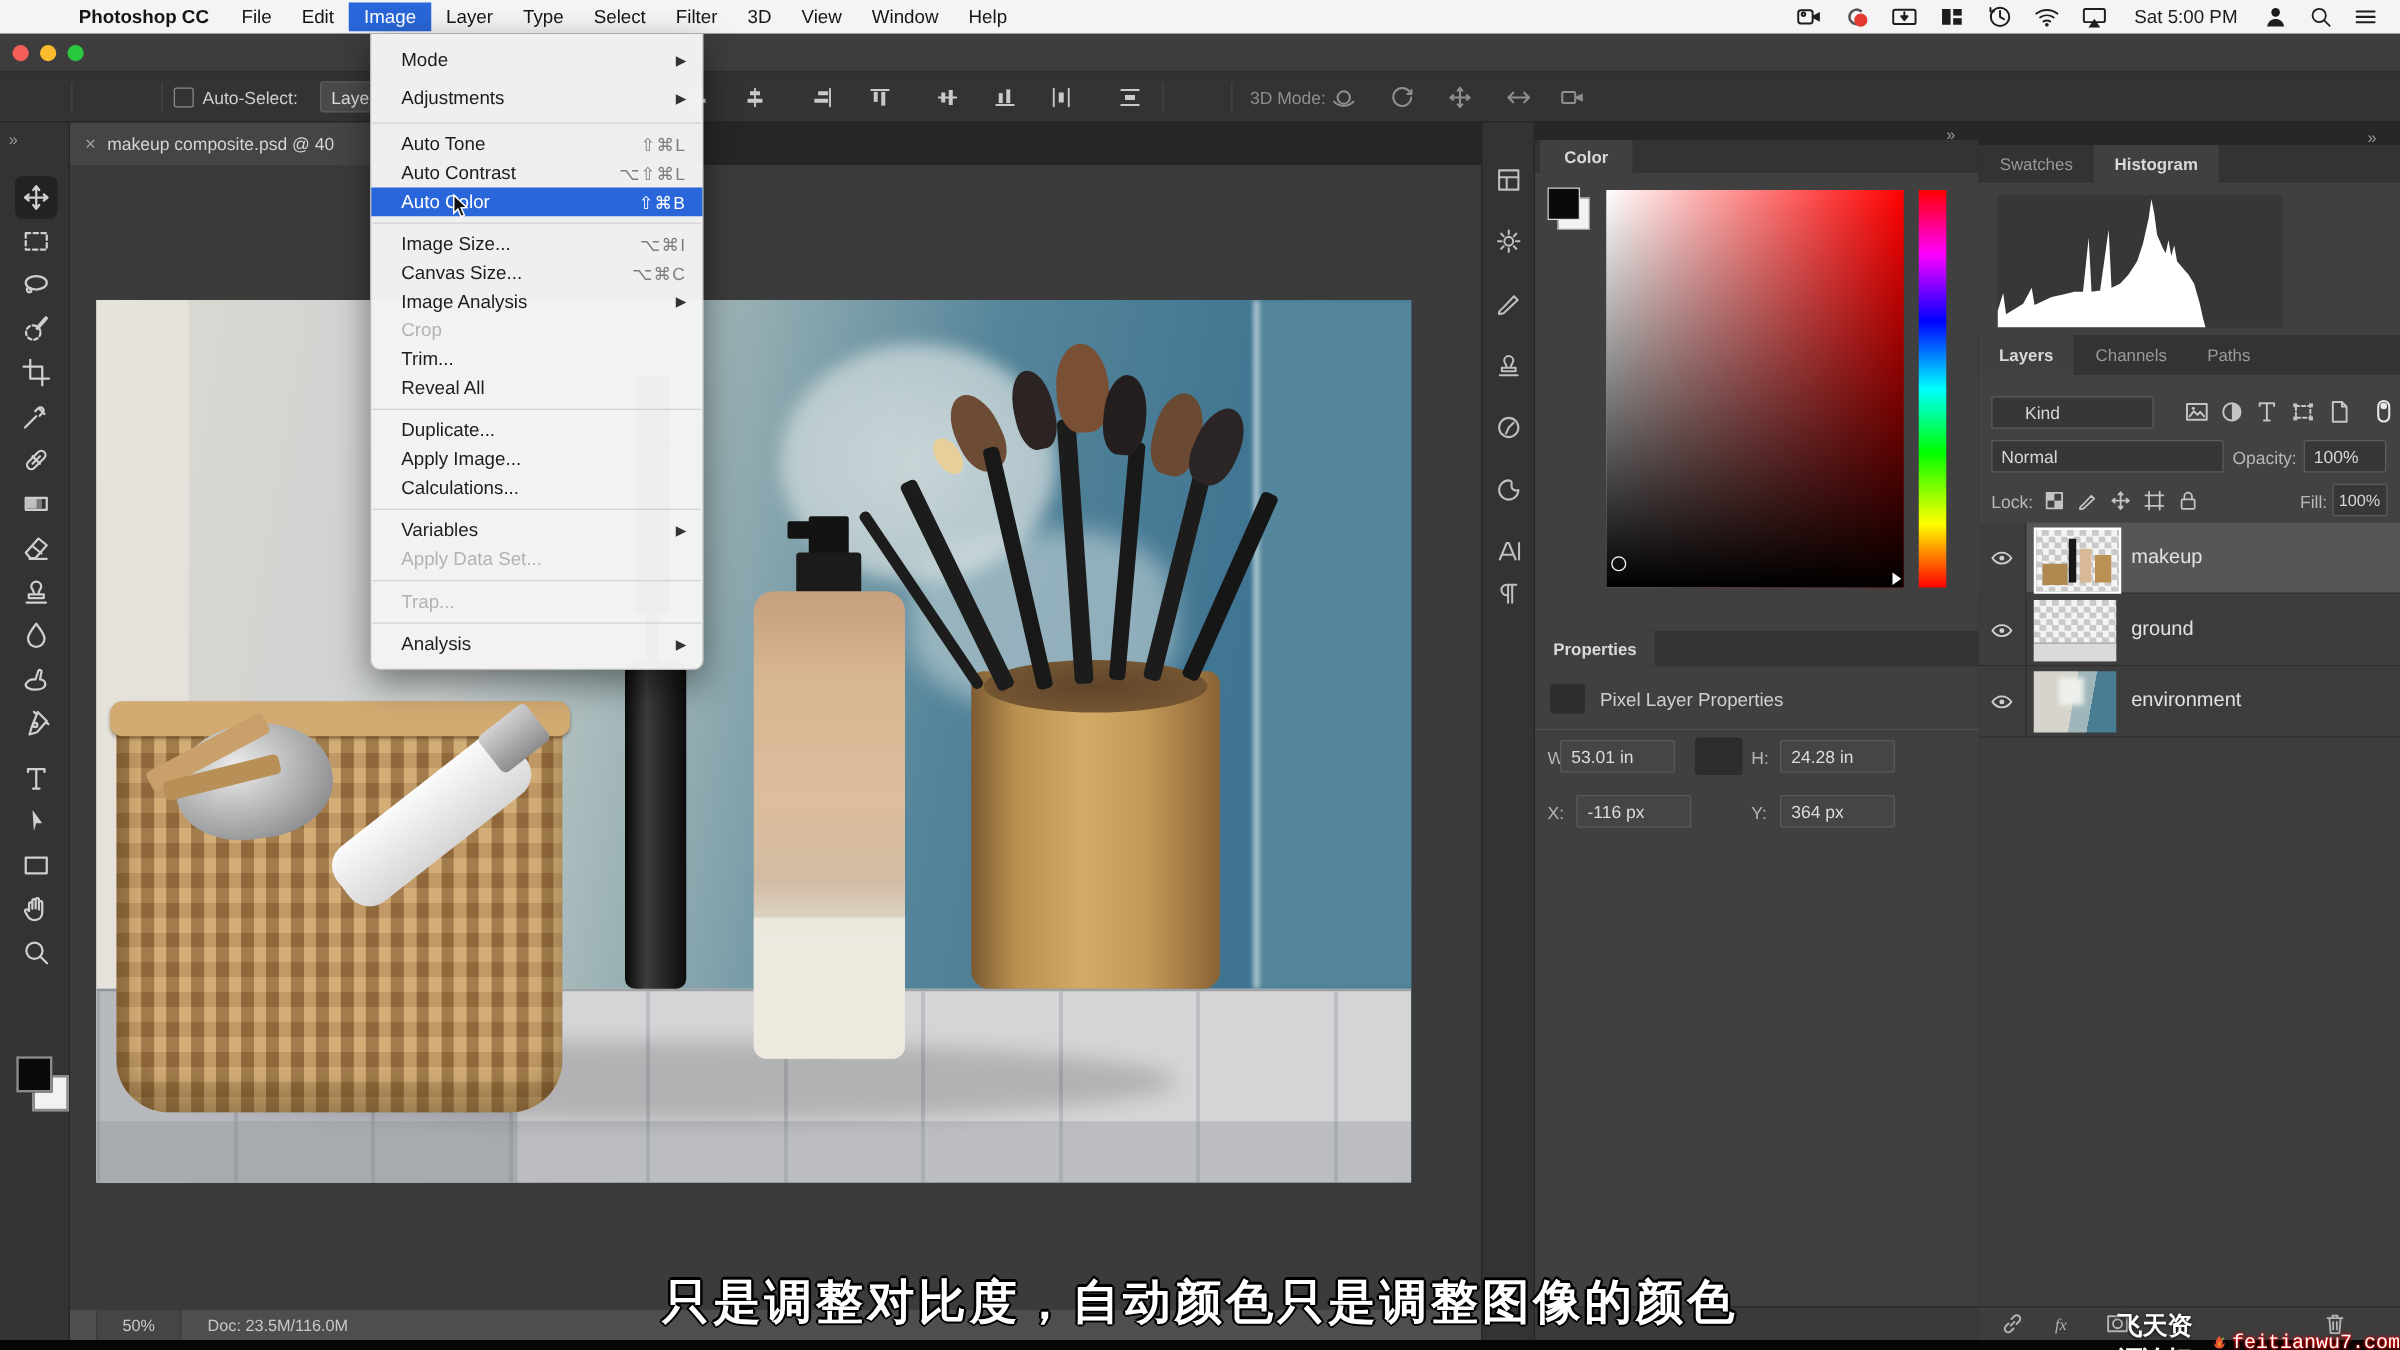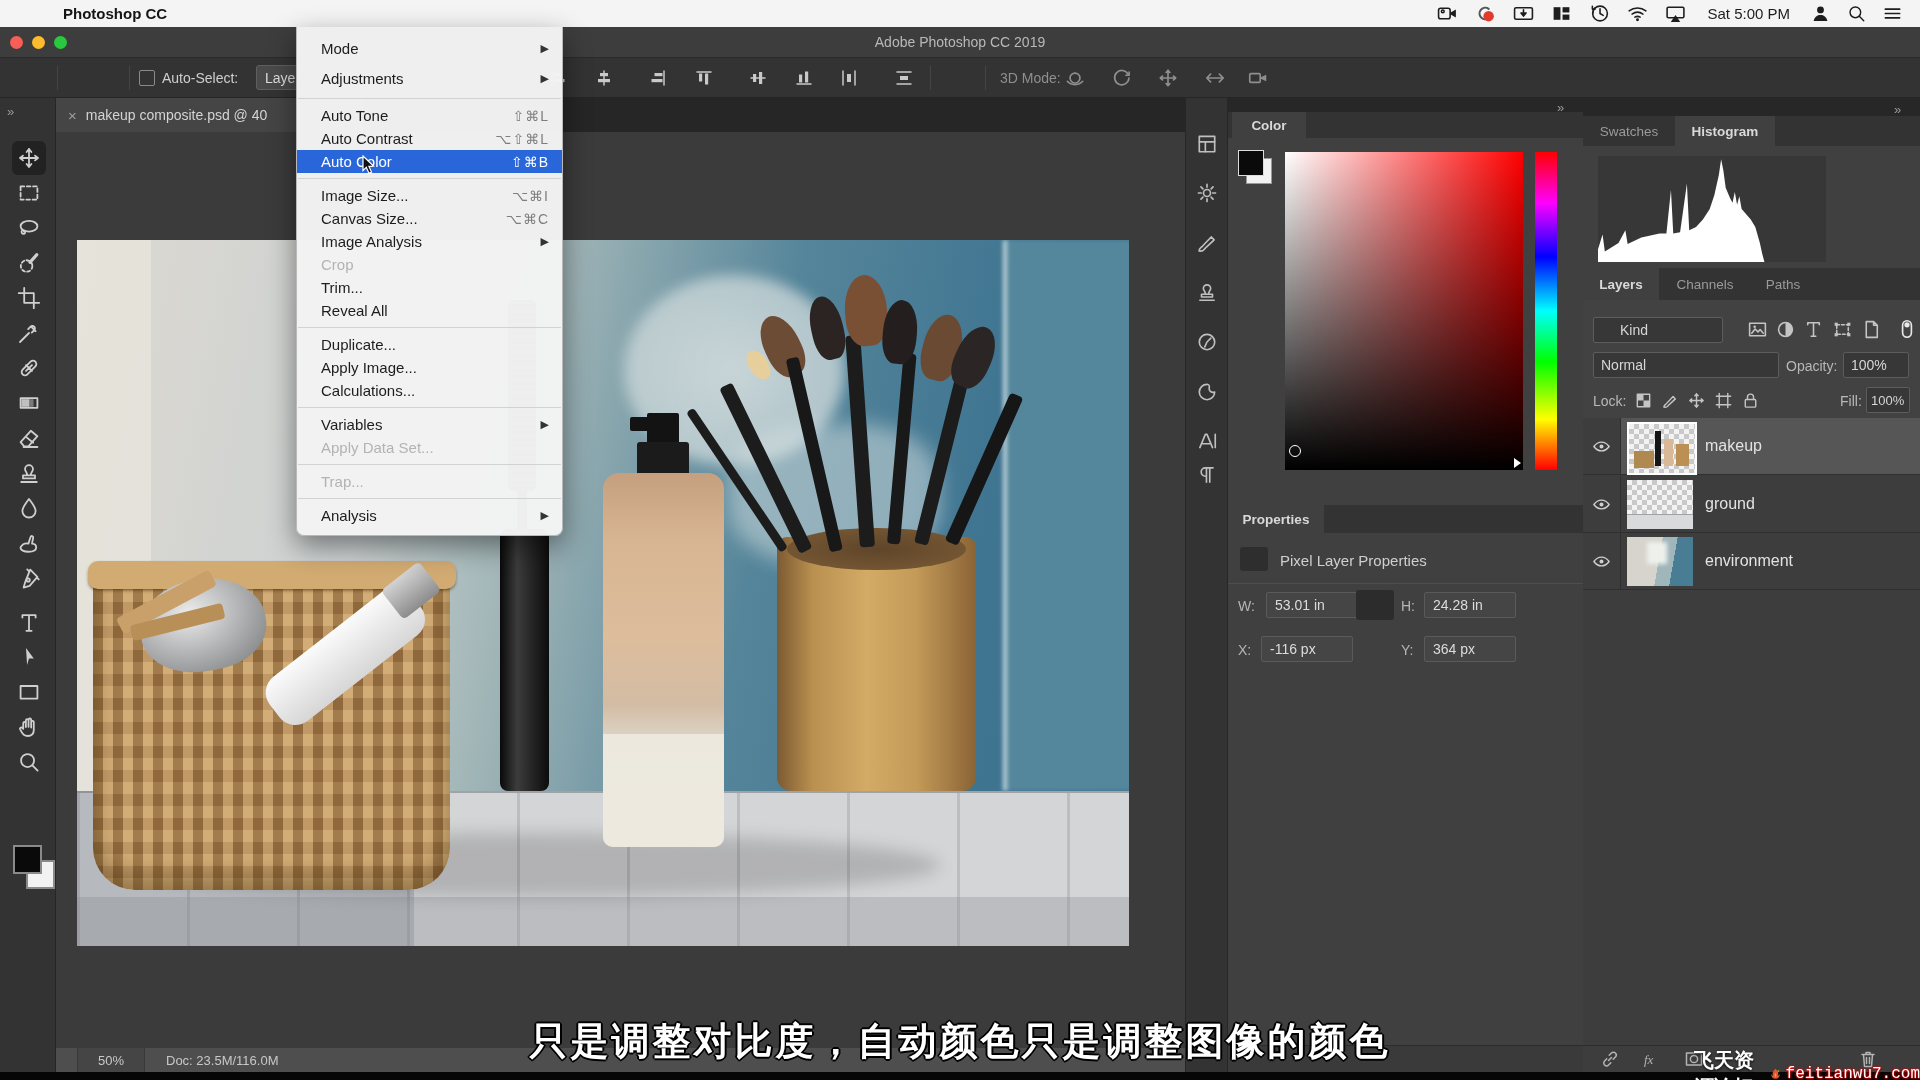--- a/index.html
+++ b/index.html
@@ -107,20 +107,33 @@
   #cursor{position:absolute;left:362px;top:155px;z-index:45;width:18px;height:20px}
 </style>
 </head>
 <body>
 
 <div id="app">
 
   <header id="macbar">
     <span class="icon apple"></span>
     <span id="mb-appname">Photoshop CC</span>
+    <nav id="mb-menus" style="display:flex">
+        <span class="mb-item">File</span>
+        <span class="mb-item">Edit</span>
+        <span class="mb-item active">Image</span>
+        <span class="mb-item">Layer</span>
+        <span class="mb-item">Type</span>
+        <span class="mb-item">Select</span>
+        <span class="mb-item">Filter</span>
+        <span class="mb-item">3D</span>
+        <span class="mb-item">View</span>
+        <span class="mb-item">Window</span>
+        <span class="mb-item">Help</span>
+      </nav>
     <div id="mb-right">
       <span id="mb-ics-l" style="display:flex;gap:17px">
           <span class="icon" style="width: 21px; height: 21px;">
             <svg viewBox="0 0 20 20">
               <g fill="none" stroke="currentColor" stroke-width="1.5" stroke-linecap="round" stroke-linejoin="round">
                 <rect x="1.5" y="5" width="11" height="10" rx="2"></rect>
                 <path d="M12.5 9.2l5.5-3v7.6l-5.5-3z" fill="currentColor" stroke="none"></path>
                 <circle cx="5.5" cy="8" r="1.3"></circle>
               </g>
             </svg>
@@ -202,21 +215,20 @@
             </svg>
           </span>
         </span>
     </div>
   </header>
 
   <div id="titlebar">
     <span class="tl" style="left:10px;background:#f55f57"></span>
     <span class="tl" style="left:32px;background:#fdbc2e"></span>
     <span class="tl" style="left:54px;background:#29c83f"></span>
-    <div id="wintitle">Adobe Photoshop CC 2019</div>
   </div>
 
   <div id="optionsbar">
     <span class="icon opt-icon" style="left:18px;top:9px;width:22px;height:22px"></span>
     <span class="opt-sep" style="left:57px"></span>
     <span class="icon opt-icon" style="left:76px;top:10px"></span>
     <span class="icon opt-icon" style="left:104px;top:12px;width:16px;height:16px"></span>
     <span class="opt-sep" style="left:129px"></span>
     <span id="autosel-check"></span>
     <span class="opt-label" style="left:162px">Auto-Select:</span>
@@ -519,21 +531,21 @@
 
   <div class="panel-head" style="left:1228px;top:505px;width:355px;height:28px">
     <span class="ptab active" style="left:0;width:96px">Properties</span>
     <span class="icon pham" style="left:332px;top:5px"></span>
   </div>
   <div class="abs" style="left:1228px;top:533px;width:355px;height:512px;background:#404040">
     <span class="icon" style="position:absolute;left:12px;top:14px;width:28px;height:24px;background:#2e2e2e;border-radius:3px;padding:2px;color:#cfcfcf;box-sizing:border-box"></span>
     <span style="position:absolute;left:52px;top:19px;color:#cfcfcf;font-size:15px">Pixel Layer Properties</span>
     <div style="position:absolute;left:0;top:50px;width:355px;height:1px;background:#4e4e4e"></div>
     <span class="proplab" style="left:10px;top:65px">W:</span>
-    <span class="propbox" style="left:38px;top:59px">
+    <span class="propbox" style="left:20px;top:59px">
         <span>53.01 in</span>
       </span>
     <span class="abs icon" style="left:128px;top:57px;width:38px;height:30px;background:#2c2c2c;border-radius:3px;padding:5px 9px;box-sizing:border-box;color:#c9c9c9"></span>
     <span class="proplab" style="left:173px;top:65px">H:</span>
     <span class="propbox" style="left:196px;top:59px">
         <span>24.28 in</span>
       </span>
     <span class="proplab" style="left:10px;top:109px">X:</span>
     <span class="propbox" style="left:33px;top:103px">
         <span>-116 px</span>

